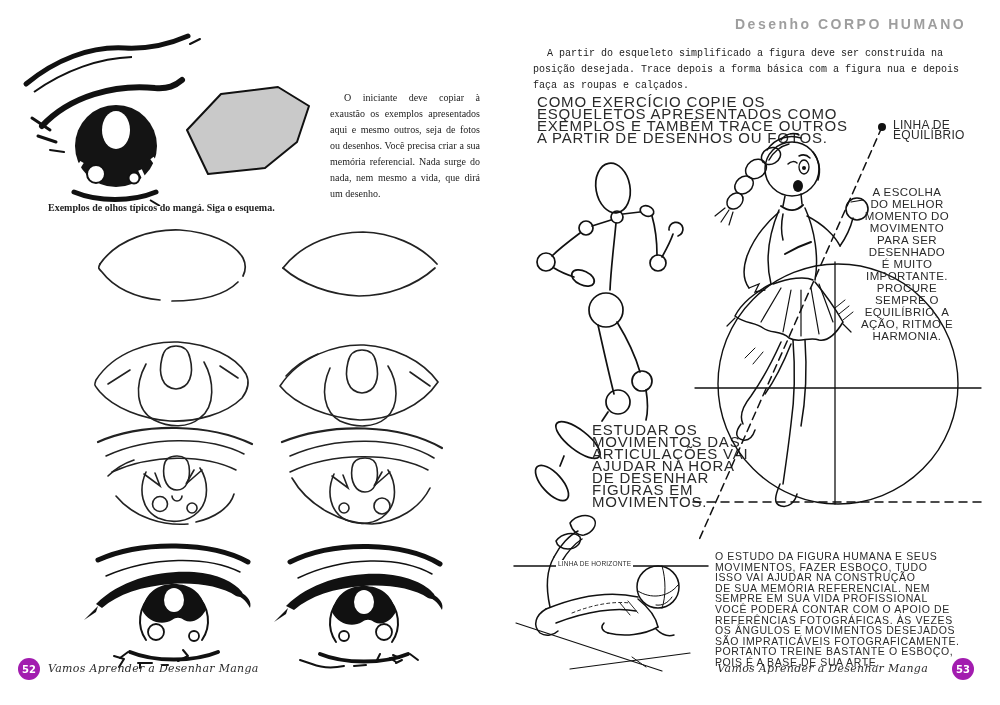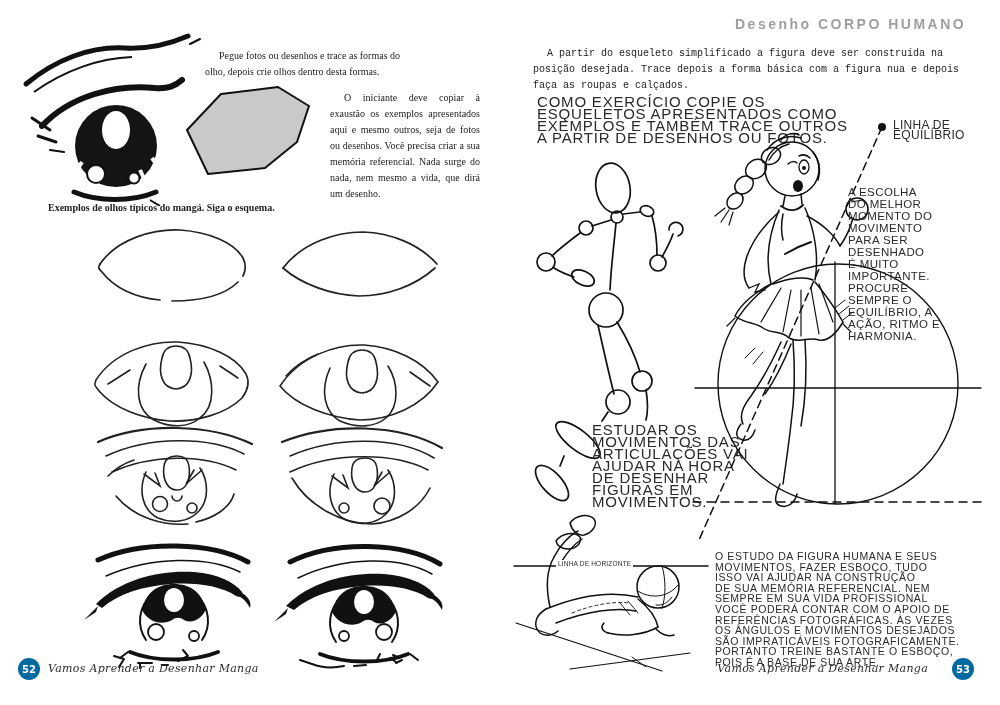--- a/index.html
+++ b/index.html
@@ -20,21 +20,21 @@
   .indent{text-indent:14px;}
   .header-gray{
     font-family:"Liberation Sans", sans-serif;font-weight:bold;
     font-size:14px;letter-spacing:2.5px;color:#9e9e9e;
   }
   .footer-script{
     font-family:"DejaVu Serif", serif;font-style:italic;
     font-size:11px;color:#2b2b2b;letter-spacing:0.3px;white-space:nowrap;
   }
   .page-badge{
-    width:22px;height:22px;border-radius:50%;background:#0369a1;color:#fff;
+    width:22px;height:22px;border-radius:50%;background:#a21caf;color:#fff;
     font-family:"DejaVu Sans", sans-serif;font-size:10px;font-weight:bold;
     display:flex;align-items:center;justify-content:center;
   }
   svg{display:block;}
   svg path, svg circle, svg ellipse, svg line, svg polygon{vector-effect:non-scaling-stroke;}
 </style>
 </head>
 <body>
 
 <div id="spread">
@@ -52,21 +52,20 @@
     <path d="M62,136 L52,152" stroke="#fff" stroke-width="4"></path>
     <path d="M74,146 L68,161" stroke="#fff" stroke-width="4"></path>
     <path d="M120,144 L127,159" stroke="#fff" stroke-width="4"></path>
     <path d="M132,132 L142,146" stroke="#fff" stroke-width="4"></path>
     <circle cx="76" cy="148" r="9" fill="#fff" stroke="#111" stroke-width="2"></circle>
     <circle cx="114" cy="152" r="5.5" fill="#fff" stroke="#111" stroke-width="2"></circle>
     <path d="M54,166 C78,176 112,176 136,166" stroke-width="5" stroke-linecap="round"></path>
     <path d="M130,174 L140,180" stroke-width="2"></path>
   </svg>
 
-  <div class="abs serif indent" style="left:205px;top:48px;width:215px;">Pegue fotos ou desenhos e trace as formas do olho, depois crie olhos dentro desta formas.</div>
 
   <svg class="abs" style="left:183px;top:84px;" width="132" height="100" viewBox="0 0 132 100">
     <polygon points="4,46 38,10 95,3 126,22 114,58 82,84 25,90" fill="#c9c9c9" stroke="#111" stroke-width="2" stroke-linejoin="round"></polygon>
   </svg>
 
   <div class="abs serif serif-just indent" style="left:330px;top:90px;width:150px;">O iniciante deve copiar à exaustão os exemplos apresentados aqui e mesmo outros, seja de fotos ou desenhos. Você precisa criar a sua memória referencial. Nada surge do nada, nem mesmo a vida, que dirá um desenho.</div>
 
   <div class="abs serif" style="left:48px;top:200px;width:340px;font-weight:bold;">Exemplos de olhos típicos do mangá. Siga o esquema.</div>
 
   <svg class="abs" style="left:88px;top:226px;" width="172" height="80" viewBox="0 0 172 80" fill="none" stroke="#222" stroke-width="1.7" stroke-linecap="round">
@@ -268,21 +267,21 @@
     <path d="M95,372 C90,384 88,392 96,394 C104,396 110,390 112,382"></path>
     <path d="M96,230 C86,252 76,270 66,284 C58,294 54,304 58,312"></path>
     <path d="M106,232 C98,252 90,268 80,282"></path>
     <path d="M56,312 C50,320 50,326 58,328 C64,329 68,324 70,318"></path>
     <path d="M70,236 L60,246 M78,240 L68,252" stroke-width="1"></path>
   </svg>
 
   <div class="abs caps caps-xs" style="left:893px;top:120px;">LINHA DE
 EQUILÍBRIO</div>
 
-  <div class="abs caps caps-sm" style="left:848px;top:186px;width:118px;text-align:left;font-size:11.5px;line-height:12px;">A ESCOLHA
+  <div class="abs caps caps-sm" style="left:848px;top:186px;width:118px;text-align:center;font-size:11.5px;line-height:12px;">A ESCOLHA
 DO MELHOR
 MOMENTO DO
 MOVIMENTO
 PARA SER
 DESENHADO
 É MUITO
 IMPORTANTE.
 PROCURE
 SEMPRE O
 EQUILÍBRIO, A

